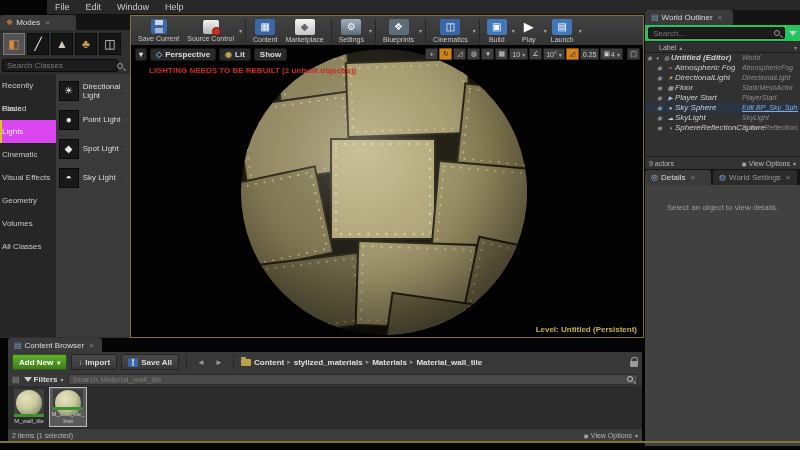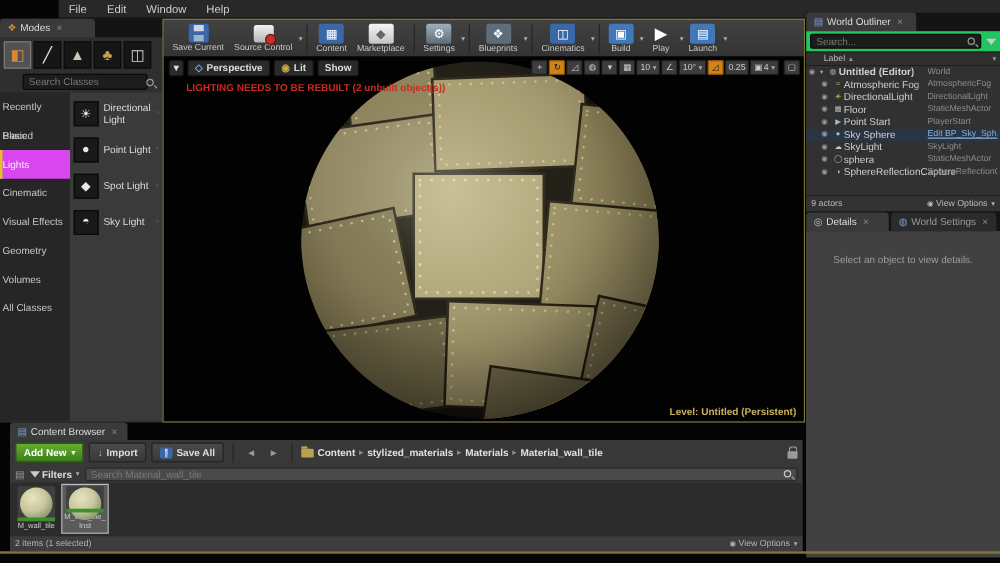--- a/index.html
+++ b/index.html
@@ -72,21 +72,21 @@
     font-size:7px; display:flex; align-items:center; justify-content:center; padding:0 2px; border-radius:1px; gap:1px; }
   .sbtn.on { background:#cf8318; border-color:#8a5207; color:#161616; }
   #vp-warning { position:absolute; left:18px; top:21px; color:#cc2a20; font-size:8px; font-weight:bold; }
   #vp-level { position:absolute; right:6px; bottom:3px; color:#c9b35a; font-size:8px; font-weight:bold; }
 
   
   #right-panel { left:645px; top:10px; width:155px; height:433px; background:#3a3a3a; }
   .colhead { height:12px; background:#2f2f2f; border-top:1px solid #1d1d1d; border-bottom:1px solid #1d1d1d;
     font-size:7px; color:#bbbbbb; display:flex; align-items:center; }
   .orow { height:10px; display:flex; align-items:flex-end; font-size:8px; line-height:10px;
-    color:#cfcfcf; position:relative; padding-left:2px; }
+    color:#cfcfcf; position:relative; padding-left:2px;font-style:italic; }
   .orow .eye { font-size:6px; color:#9a9a9a; width:9px; }
   .orow .ric { font-size:6px; width:9px; color:#b8b8b8; text-align:center; }
   .orow .olabel { white-space:nowrap; overflow:hidden; }
   .orow .otype { position:absolute; left:97px; width:56px; font-size:7px; color:#8d8d8d;
     white-space:nowrap; overflow:hidden; }
   .otype.link { color:#84aede; text-decoration:underline; }
   #outliner-footer { height:13px; background:#333333; border-top:1px solid #222;
     display:flex; align-items:center; justify-content:space-between; padding:0 4px;
     font-size:7px; color:#bbbbbb; }
   #details-body { background:#414141; height:261px; text-align:center; }
@@ -154,21 +154,21 @@
       <div class="mode-ico">
           <span style="color:#cfc7b5;">▲</span>
         </div>
       <div class="mode-ico">
           <span style="color:#c9a04e;">♣</span>
         </div>
       <div class="mode-ico">
           <span style="color:#d8d8d8;">◫</span>
         </div>
     </div>
-    <div style="position:relative; padding:1px 12px 2px 2px; display:flex; align-items:center;margin-left:16px;">
+    <div style="position:relative; padding:1px 12px 2px 2px; display:flex; align-items:center;">
       <input class="search" readonly="" placeholder="Search Classes" style="">
       <span class="mag" style="right:7px;"></span>
     </div>
     <div style="display:flex; height:263px;">
       <div style="width:56px; background:#262626;">
         <div class="cat">Recently Placed</div>
         <div class="cat">Basic</div>
         <div class="cat sel">Lights</div>
         <div class="cat">Cinematic</div>
         <div class="cat">Visual Effects</div>
@@ -447,40 +447,34 @@
       </div>
       <div class="orow" style="padding-left:12px;">
         <span class="eye">◉</span>
         <span class="ric">▦</span>
         <span class="olabel">Floor</span>
         <span class="otype">StaticMeshActor</span>
       </div>
       <div class="orow" style="padding-left:12px;">
         <span class="eye">◉</span>
         <span class="ric" style="color:#9ab8d8;">▶</span>
-        <span class="olabel">Point Start</span>
+        <span class="olabel">Player Start</span>
         <span class="otype">PlayerStart</span>
       </div>
       <div class="orow" style="padding-left:12px; background:#2a3543;">
         <span class="eye">◉</span>
         <span class="ric">●</span>
         <span class="olabel">Sky Sphere</span>
         <span class="otype link">Edit BP_Sky_Sph...</span>
       </div>
       <div class="orow" style="padding-left:12px;">
         <span class="eye">◉</span>
         <span class="ric" style="color:#b8c8d8;">☁</span>
         <span class="olabel">SkyLight</span>
         <span class="otype">SkyLight</span>
-      </div>
-      <div class="orow" style="padding-left:12px;">
-        <span class="eye">◉</span>
-        <span class="ric">◯</span>
-        <span class="olabel">sphera</span>
-        <span class="otype">StaticMeshActor</span>
       </div>
       <div class="orow" style="padding-left:12px;">
         <span class="eye">◉</span>
         <span class="ric">◑</span>
         <span class="olabel">SphereReflectionCapture</span>
         <span class="otype">SphereReflectionC...</span>
       </div>
     </div>
     <div id="outliner-footer">
       <span>9 actors</span>

